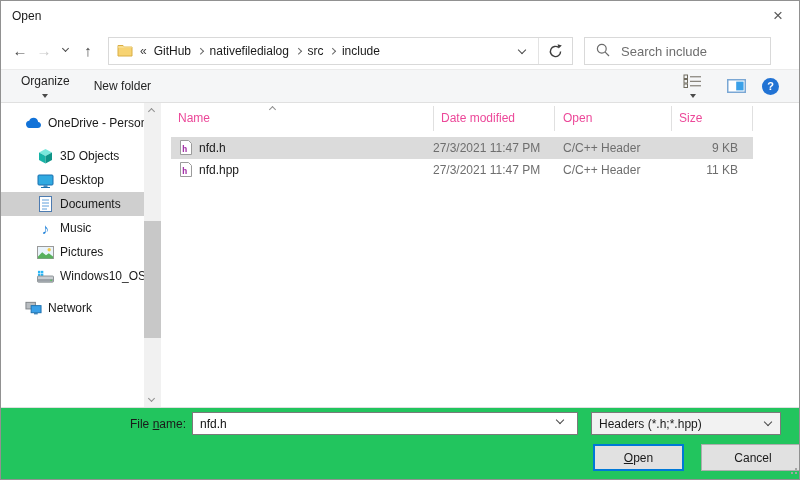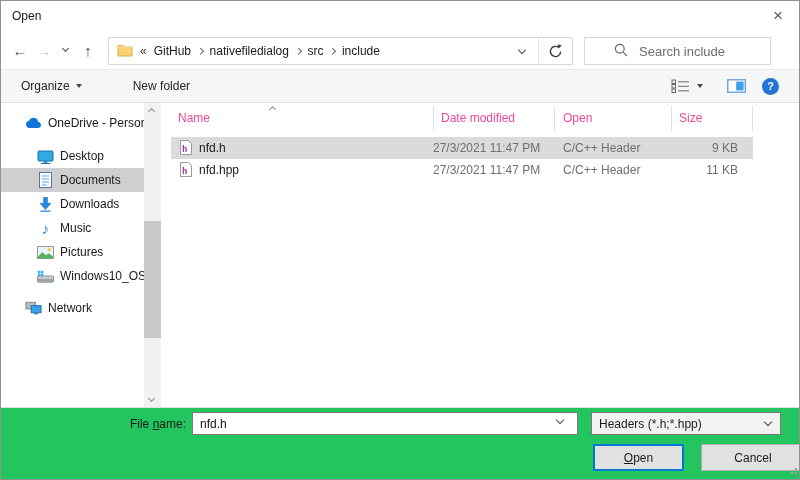--- a/index.html
+++ b/index.html
@@ -26,30 +26,30 @@
   .folder-ico{margin:0 7px 0 8px;flex:0 0 auto;}
   .overflow{color:#3b3b3b;margin-right:2px;}
   .crumb{padding:0 5px;white-space:nowrap;}
   .crumb-sep{display:inline-block;width:4.5px;height:4.5px;border-right:1px solid #6b6b6b;border-bottom:1px solid #6b6b6b;
     transform:rotate(-45deg);margin:0 2px;flex:0 0 auto;}
   .addr-right{margin-left:auto;display:flex;align-items:center;height:100%;}
   .addr-chevbox{width:32px;height:100%;display:flex;align-items:center;justify-content:center;}
   .addr-div{width:1px;height:26px;background:#e3e3e3;}
   .refresh-box{width:33px;height:100%;display:flex;align-items:center;justify-content:center;}
   .searchbox{position:absolute;left:583px;top:6px;width:187px;height:28px;border:1px solid #d9d9d9;
-    display:flex;align-items:center;background:#fff;padding-left:18px;}
+    display:flex;align-items:center;background:#fff;}
   .search-mag{margin:0 9px 0 11px;flex:0 0 auto;}
   .search-input{border:none;outline:none;flex:1;min-width:0;font-family:inherit;font-size:13px;color:#333;background:transparent;}
   .search-input::placeholder{color:#6e6e6e;opacity:1;}
   
   .toolbar{position:absolute;top:68px;left:0;right:0;height:34px;background:#f5f6f7;
     border-top:1px solid #ebebeb;border-bottom:1px solid #e0e0e0;display:flex;align-items:center;color:#252525;}
-  .tb-item{display:flex;align-items:center;gap:6px;cursor:default;}
+  .tb-item{display:flex;align-items:center;gap:6px;cursor:default;flex-direction:column;}
   .organize{margin-left:20px;}
-  .newfolder{margin-left:51px;}
+  .newfolder{margin-left:24px;}
   .caret{width:0;height:0;border-left:3.5px solid transparent;border-right:3.5px solid transparent;border-top:4px solid #4a4a4a;}
   .tb-right{margin-left:auto;display:flex;align-items:center;margin-right:20px;}
   .help-btn{width:17px;height:17px;border-radius:50%;background:#2173d4;color:#fff;font-weight:bold;font-size:11px;
     display:flex;align-items:center;justify-content:center;margin-left:16px;}
   .pane-ico{margin-left:24px;display:flex;}
   
   .chev{display:inline-block;width:6px;height:6px;border-right:1.4px solid #4a4a4a;border-bottom:1.4px solid #4a4a4a;}
   .chev.down{transform:rotate(45deg);margin-top:-3px;}
   .chev.up{transform:rotate(-135deg);margin-bottom:-3px;}
   .chev.sm{width:5px;height:5px;border-width:1.2px;}
@@ -198,20 +198,30 @@
             <svg width="17" height="12" viewBox="0 0 17 12">
                 <path d="M4.2 11h8.6c1.8 0 3.2-1.3 3.2-3 0-1.6-1.2-2.8-2.8-3C12.7 2.2 10.8.8 8.6.8 6.5.8 4.8 2 4.2 3.8 2.4 3.9 1 5.3 1 7c0 2.2 1.4 4 3.2 4z" fill="#1172d8"></path>
               </svg>
           </span>
           <span>OneDrive - Person</span>
         </div>
 
         <div class="sp9"></div>
 
 
+        <div class="side-item child">
+          <span class="ico">
+            <svg width="15" height="16" viewBox="0 0 15 16">
+                <polygon points="7.5,1 14,4.5 7.5,8 1,4.5" fill="#7ae8dc"></polygon>
+                <polygon points="1,4.5 7.5,8 7.5,15.5 1,12" fill="#17b3a6"></polygon>
+                <polygon points="14,4.5 7.5,8 7.5,15.5 14,12" fill="#0f9488"></polygon>
+              </svg>
+          </span>
+          <span>3D Objects</span>
+        </div>
 
         <div class="side-item child">
           <span class="ico">
             <svg width="17" height="15" viewBox="0 0 17 15">
                 <rect x="1" y="2" width="15" height="10" rx="1" fill="#31aae1" stroke="#1b6fae"></rect>
                 <rect x="6.5" y="12.5" width="4" height="1.3" fill="#1b6fae"></rect>
                 <rect x="4" y="14" width="9" height="1" fill="#1b6fae"></rect>
               </svg>
           </span>
           <span>Desktop</span>
@@ -225,29 +235,20 @@
                   <line x1="3" y1="4" x2="10" y2="4"></line>
                   <line x1="3" y1="7" x2="10" y2="7"></line>
                   <line x1="3" y1="10" x2="10" y2="10"></line>
                   <line x1="3" y1="13" x2="8" y2="13"></line>
                 </g>
               </svg>
           </span>
           <span>Documents</span>
         </div>
 
-        <div class="side-item child">
-          <span class="ico">
-            <svg width="15" height="16" viewBox="0 0 15 16">
-                <path d="M5.2 1h4.6v6h3.7L7.5 14 1.5 7h3.7z" fill="#2388e0"></path>
-                <rect x="2.5" y="14.5" width="10" height="1.3" fill="#2388e0"></rect>
-              </svg>
-          </span>
-          <span>Downloads</span>
-        </div>
 
         <div class="side-item child">
           <span class="ico" style="color:#1b7fd8;font-size:15px;line-height:1;">
             <span>♪</span>
           </span>
           <span>Music</span>
         </div>
 
         <div class="side-item child">
           <span class="ico">

